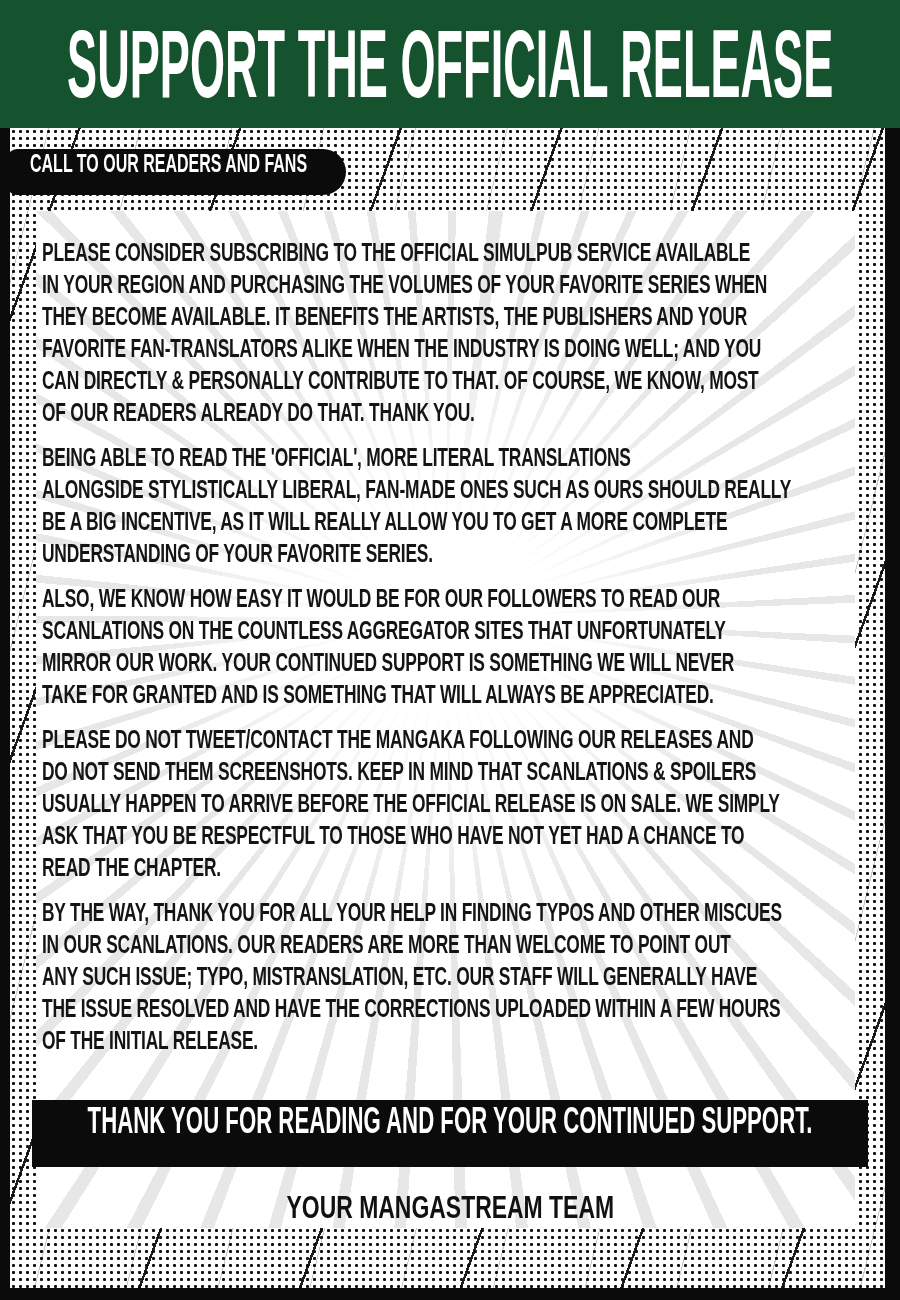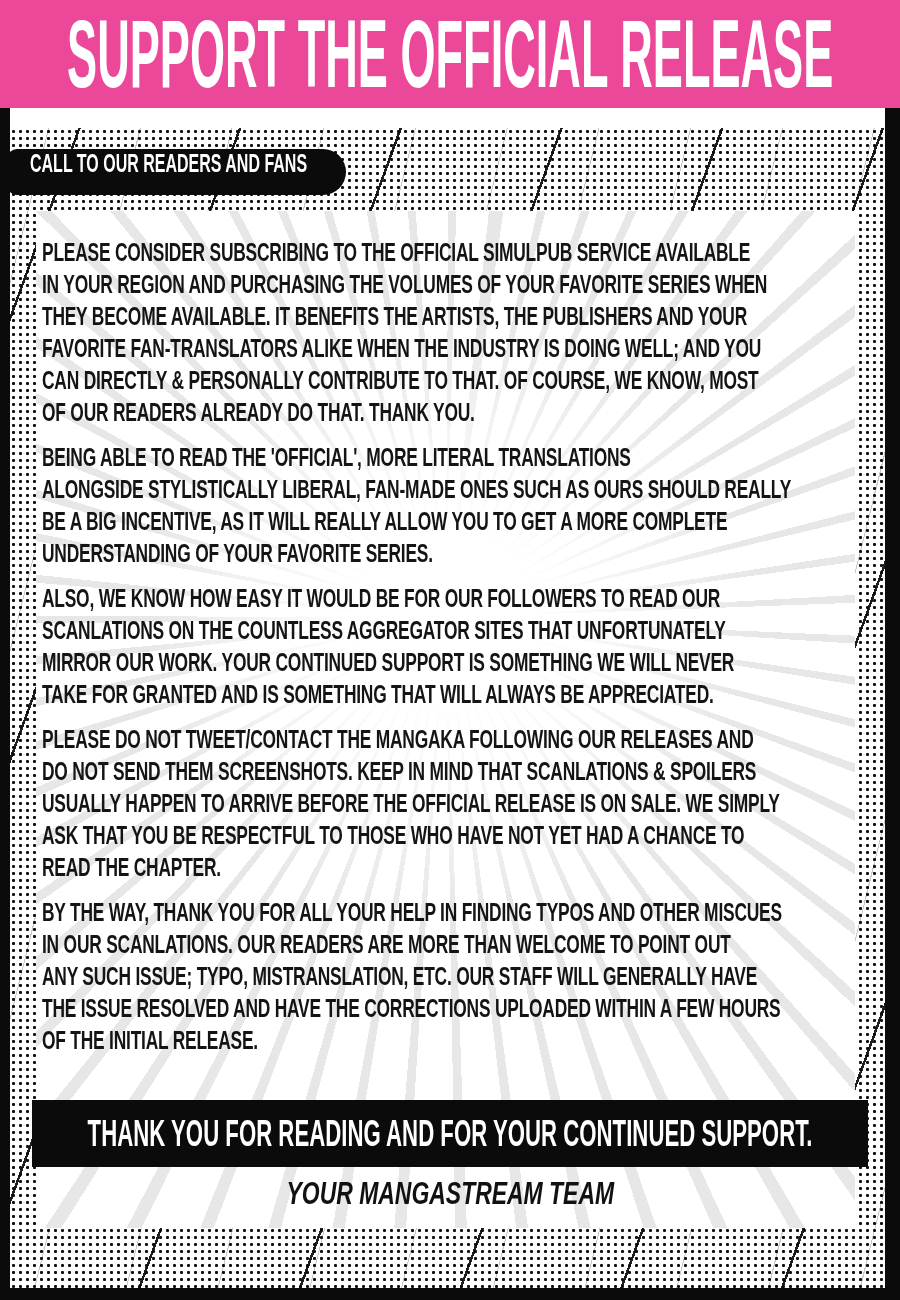--- a/index.html
+++ b/index.html
@@ -40,22 +40,22 @@
     position: absolute; left: 36px; top: 211px;
     width: 819px; height: 1017px; z-index: 3;
     background:
       radial-gradient(circle at 50% 40%, #ffffff 0px, #ffffff 80px, rgba(255,255,255,0) 310px),
       repeating-conic-gradient(from 7deg at 50% 40%,
         #e7e7e7 0deg 1.1deg, #ffffff 1.1deg 5.7deg);
   }
 
   
   .header-bar {
-    position: absolute; left: 0; top: 0; width: 900px; height: 108px;
-    background: #ec4899; z-index: 4;
+    position: absolute; left: 0; top: 0; width: 900px; height: 128px;
+    background: #14532d; z-index: 4;
     display: flex; align-items: center; justify-content: center;
     overflow: visible;
     text-align: center;
   }
   .page-title {
     color: #ffffff; font-weight: 700; font-size: 96px;
     white-space: nowrap; letter-spacing: 0px;
     transform: scaleX(0.47); transform-origin: center;
   }
 
@@ -87,34 +87,34 @@
     font-weight: 700; font-size: 25px; line-height: 32px;
     letter-spacing: -0.3px; color: #141414;
     white-space: pre; margin: 0 0 13px 0;
   }
 
   
   .thanks-banner {
     position: absolute; left: 32px; top: 1100px;
     width: 836px; height: 67px; z-index: 7;
     background: #0b0b0b;
-    display: flex; align-items: center; justify-content: center;
+    display: flex; align-items: flex-start; justify-content: center;
     overflow: visible;
   }
   .banner-label {
     color: #ffffff; font-weight: 700; font-size: 37px;
     white-space: nowrap;
     transform: scaleX(0.60); transform-origin: center;
   }
 
   
   .team-signoff {
     position: absolute; left: 0; top: 1176px;
     width: 900px; height: 50px; z-index: 7;
-    display: flex; align-items: flex-start; justify-content: center; font-style: italic;
+    display: flex; align-items: flex-end; justify-content: center;
   }
   .signoff-label {
     color: #111111; font-weight: 700; font-size: 31px;
     white-space: nowrap;
     transform: scaleX(0.74); transform-origin: center;
   }
 </style>
 </head>
 <body>
 

